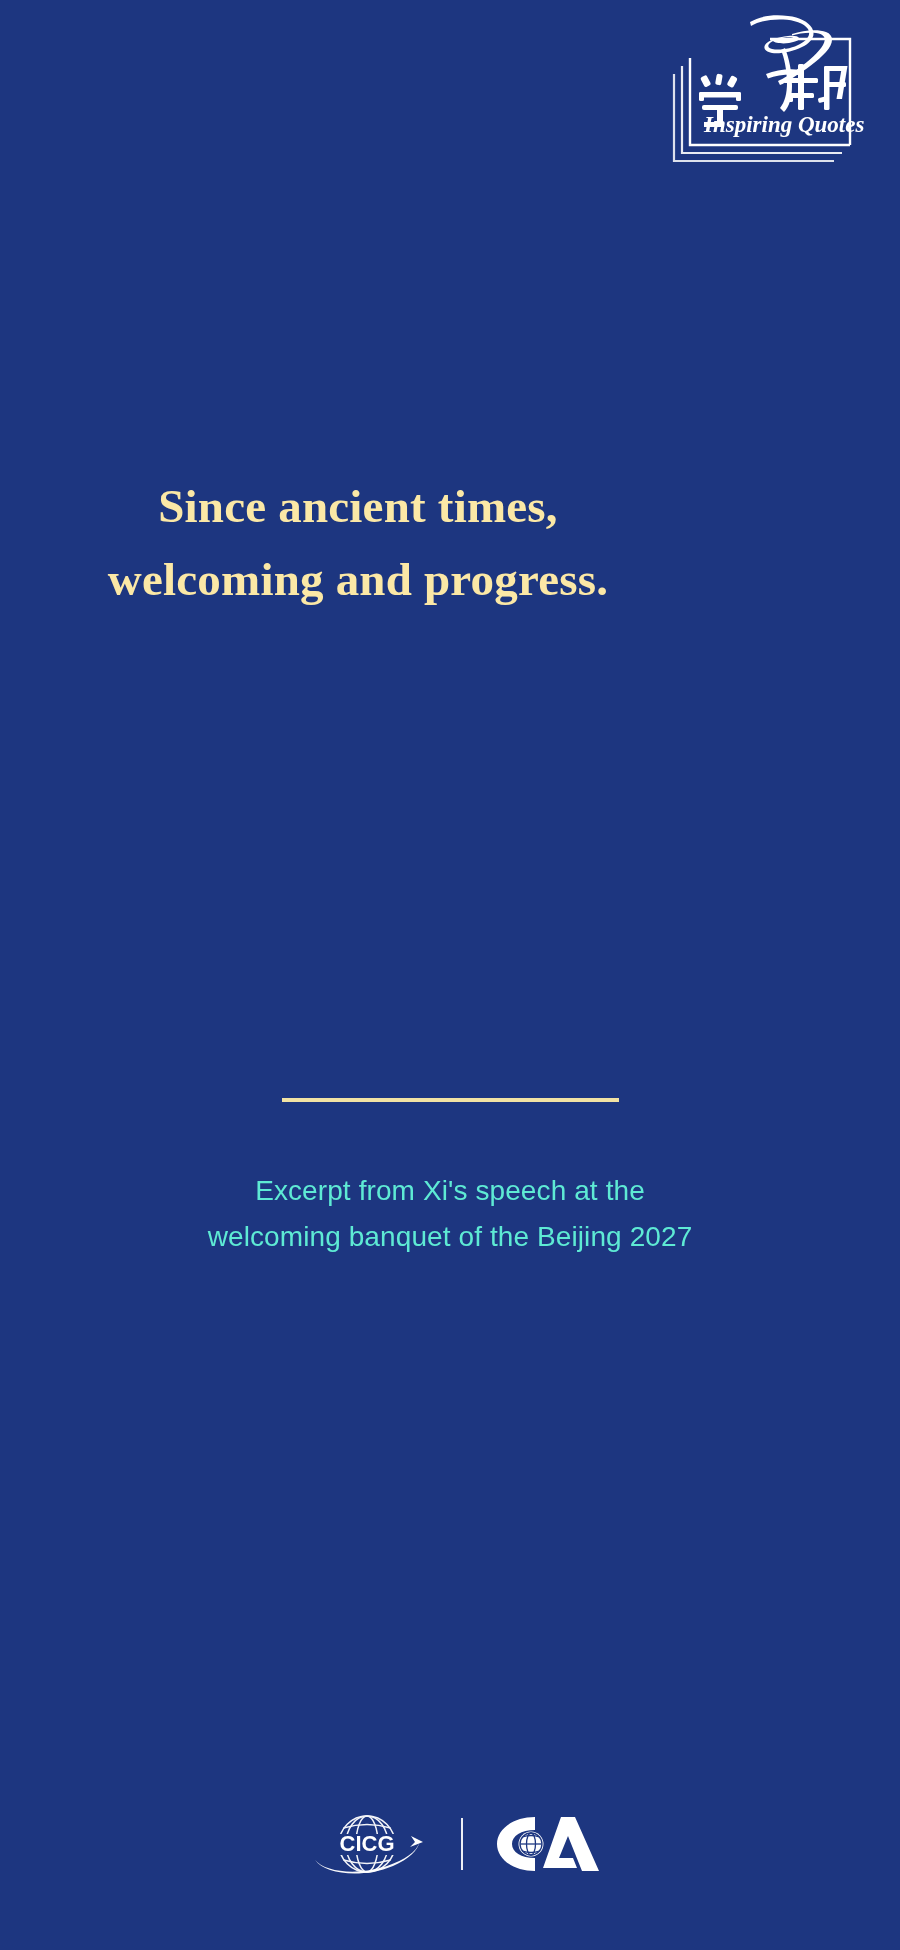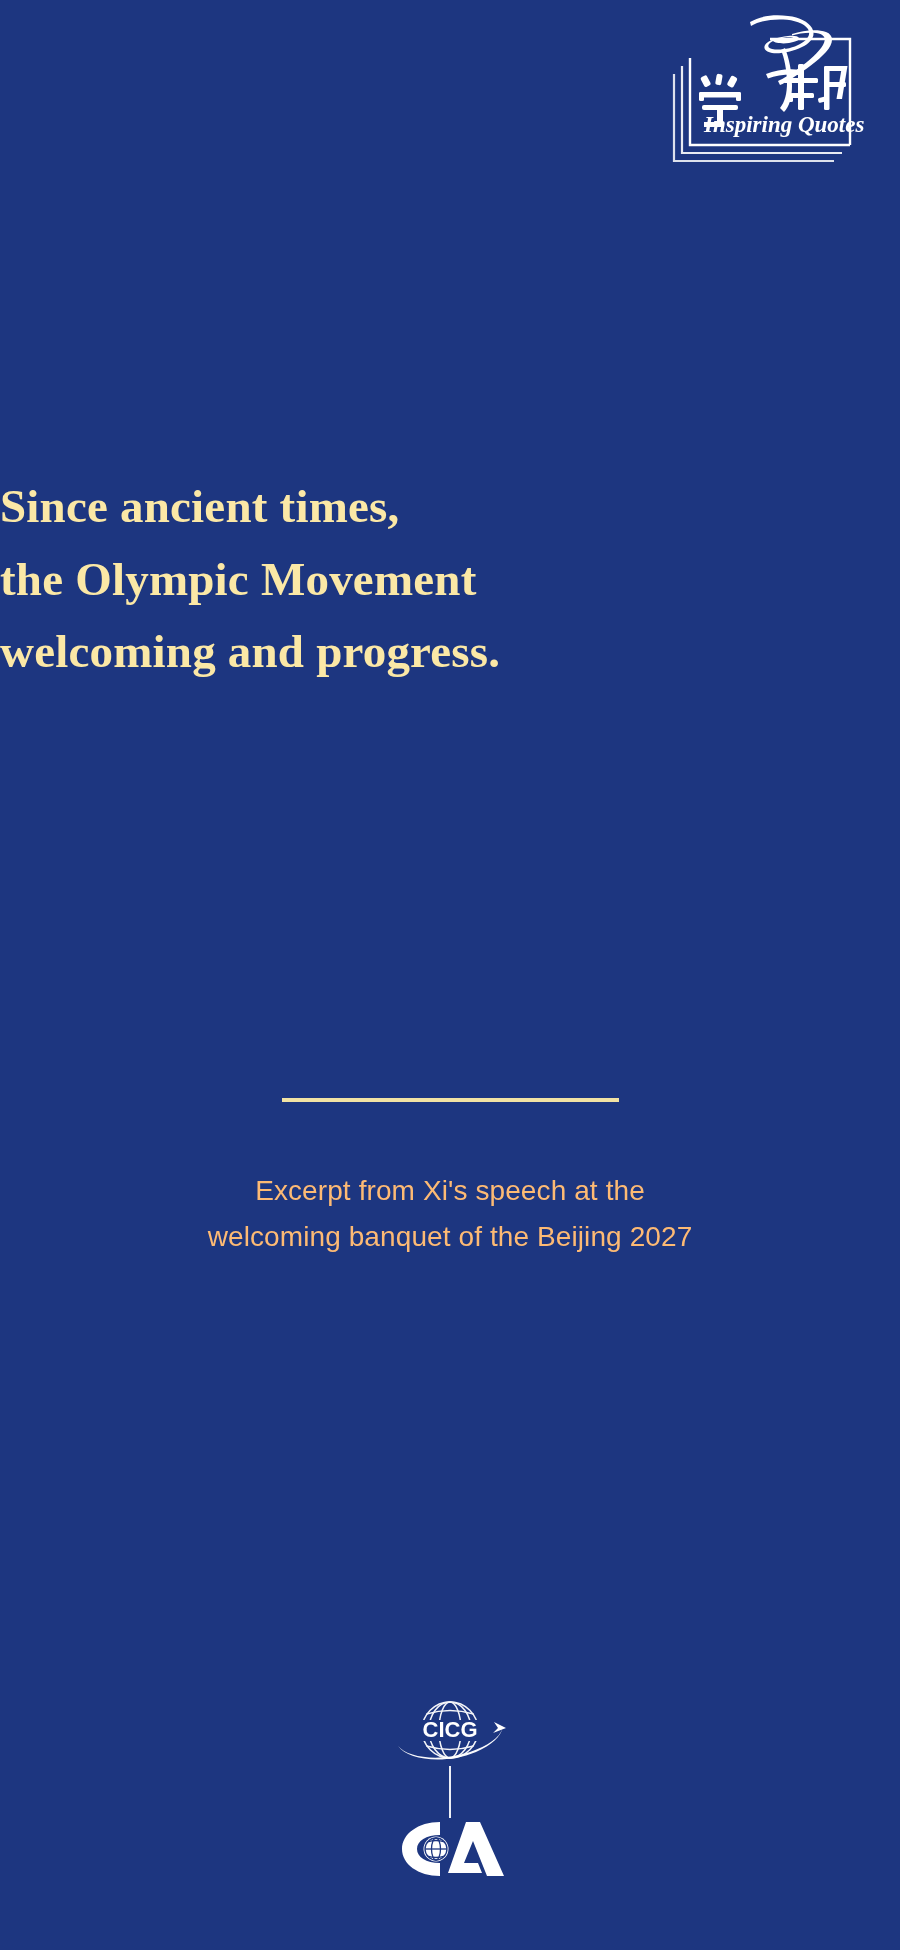--- a/index.html
+++ b/index.html
@@ -30,20 +30,21 @@
     height: 165px;
   }
   .brand-logo svg { display: block; width: 100%; height: 100%; }
 
   
   .quote-block {
     position: absolute;
     top: 470px;
     left: 0;
     width: 716px;
+    text-align: center;
   }
   .quote-line {
     font-family: "Liberation Serif", "DejaVu Serif", serif;
     font-weight: bold;
     font-size: 47px;
     line-height: 72.5px;
     color: #fbe8a6;
     letter-spacing: 0.2px;
     white-space: nowrap;
   }
@@ -68,36 +69,35 @@
     position: absolute;
     top: 1168px;
     left: 0;
     width: 900px;
     text-align: center;
   }
   .attribution-line {
     font-family: "Liberation Sans", sans-serif;
     font-size: 28px;
     line-height: 46px;
-    color: #fdba74;
+    color: #5eead4;
     letter-spacing: 0.1px;
     white-space: nowrap;
   }
 
   
   .footer {
     position: absolute;
     bottom: 70px;
     left: 0;
     width: 900px;
     display: flex;
     align-items: center;
     justify-content: center;
     gap: 0;
-    flex-direction: column;
   }
   .footer-logo-cicg { width: 136px; height: 72px; }
   .footer-logo-cicg svg,
   .footer-logo-ca svg { display: block; width: 100%; height: 100%; }
   .footer-sep {
     width: 2px;
     height: 52px;
     background: #ffffff;
     margin: 0 26px;
     opacity: 0.92;
@@ -195,21 +195,20 @@
         <rect x="176" y="93" width="10" height="5" rx="1.5" transform="rotate(-14 181 95)"></rect>
       </g>
 
       <text x="62" y="128" font-family="Liberation Serif, DejaVu Serif, serif" font-size="23" font-weight="bold" font-style="italic" fill="#ffffff">Inspiring Quotes</text>
     </svg>
 
   </div>
 
   <div class="quote-block">
     <div class="quote-line">Since ancient times,</div>
-    <div class="quote-line">the Olympic Movement</div>
     <div class="quote-line">welcoming and progress.</div>
   </div>
 
   <div class="divider-wrap">
     <div class="divider-rule"></div>
   </div>
 
   <div class="attribution">
     <div class="attribution-line">Excerpt from Xi's speech at the</div>
     <div class="attribution-line">welcoming banquet of the Beijing 2027</div>

